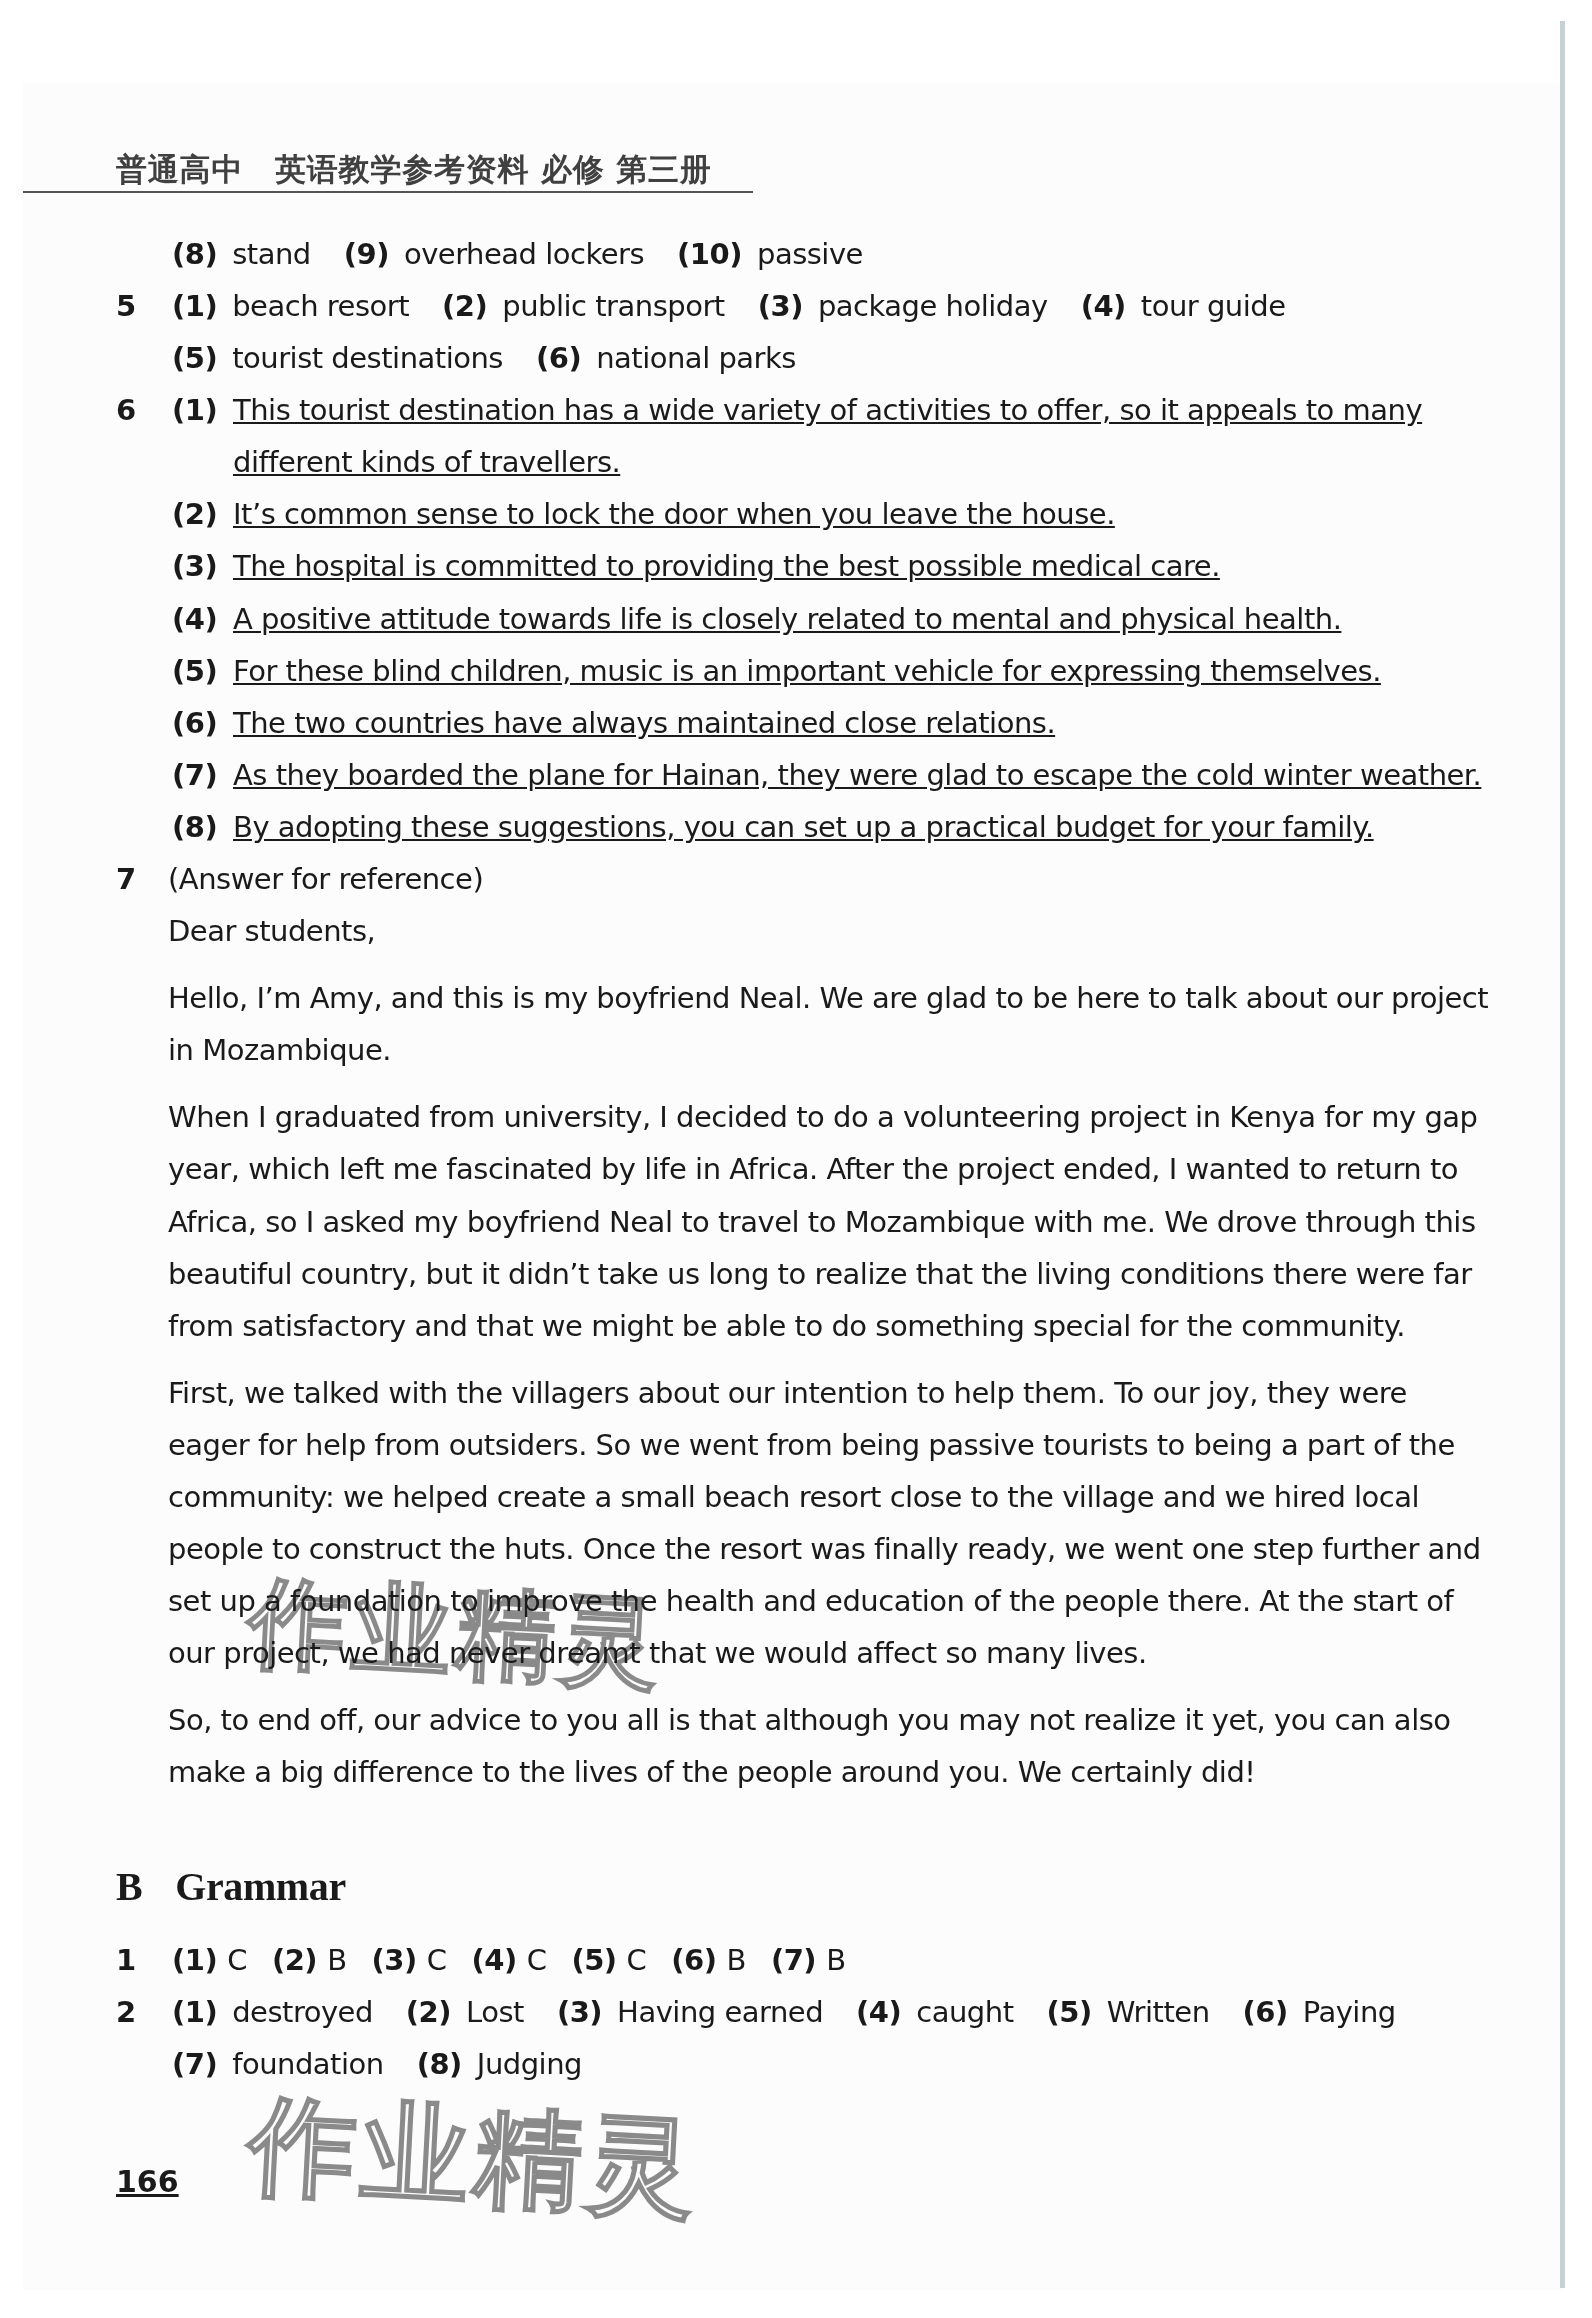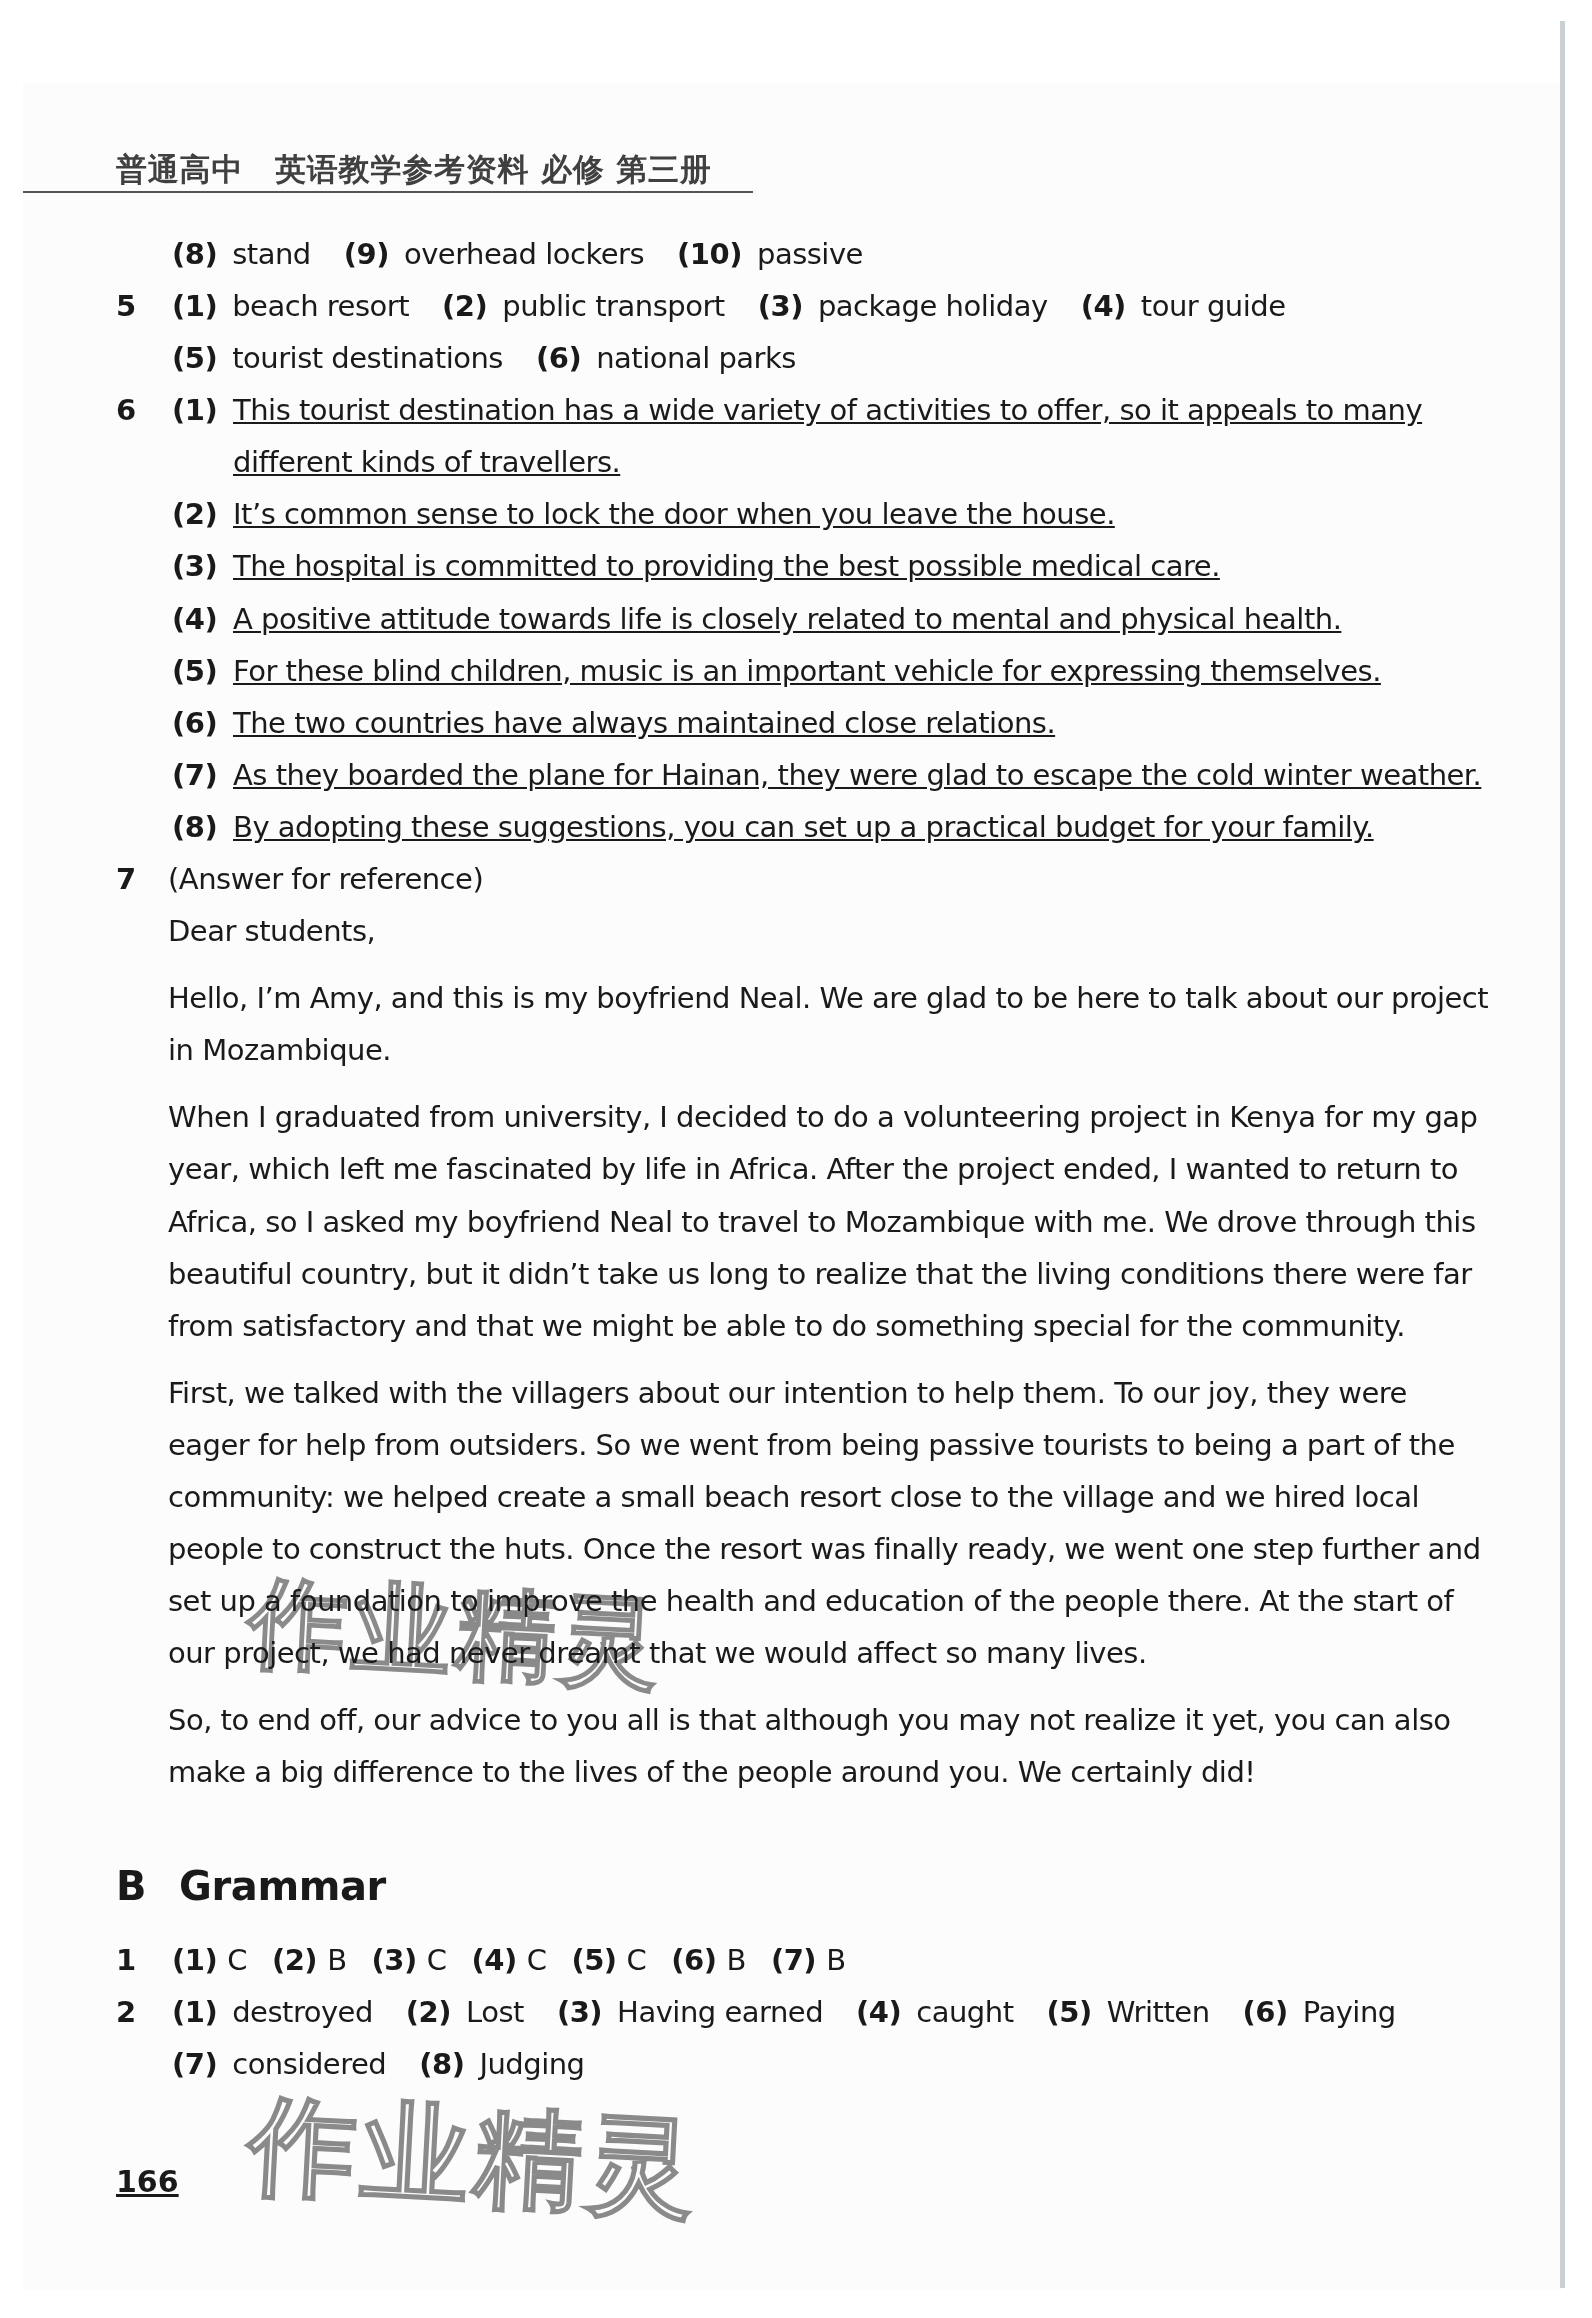--- a/index.html
+++ b/index.html
@@ -27,21 +27,21 @@
     position: absolute; left: 0; font-size: 29px; line-height: 36px; white-space: nowrap;
     letter-spacing: -0.5px;
   }
   .qnum { position: absolute; left: 116px; font-weight: bold; }
   .item { display: inline-block; margin-right: 33px; }
   .label { font-weight: bold; margin-right: 15px; }
   .row { position: absolute; left: 172px; }
   .text { position: absolute; left: 233px; text-decoration: underline; }
   .para { position: absolute; left: 168px; }
   .section-title {
-    position: absolute; left: 116px; top: 1863px; font-size: 40px; font-weight: bold; letter-spacing: -0.4px;
+    position: absolute; left: 116px; top: 1863px; font-size: 40px; font-weight: bold; letter-spacing: -0.4px; font-family: Liberation Serif, serif;
   }
   .section-title .letter { margin-right: 33px; }
   .page-number {
     position: absolute; left: 116px; top: 2164px; font-size: 30px; font-weight: bold; text-decoration: underline;
   }
   .watermark {
     position: absolute; font-family: "DejaVu Sans", sans-serif; font-weight: bold;
     color: transparent; -webkit-text-stroke: 1.7px #8a8a8a; letter-spacing: 5px;
     transform: rotate(3deg); white-space: nowrap; pointer-events: none;
   }
@@ -168,15 +168,15 @@
   </div>
 <div class="line" style="top: 1942px;">
     <span class="qnum">1</span>
     <div class="row"><span class="item" style="margin-right: 25px;"><span class="label" style="margin-right: 10px;">(1)</span><span>C</span></span><span class="item" style="margin-right: 25px;"><span class="label" style="margin-right: 10px;">(2)</span><span>B</span></span><span class="item" style="margin-right: 25px;"><span class="label" style="margin-right: 10px;">(3)</span><span>C</span></span><span class="item" style="margin-right: 25px;"><span class="label" style="margin-right: 10px;">(4)</span><span>C</span></span><span class="item" style="margin-right: 25px;"><span class="label" style="margin-right: 10px;">(5)</span><span>C</span></span><span class="item" style="margin-right: 25px;"><span class="label" style="margin-right: 10px;">(6)</span><span>B</span></span><span class="item" style="margin-right: 25px;"><span class="label" style="margin-right: 10px;">(7)</span><span>B</span></span></div>
   </div>
 <div class="line" style="top: 1994px;">
     <span class="qnum">2</span>
     <div class="row"><span class="item"><span class="label">(1)</span><span>destroyed</span></span><span class="item"><span class="label">(2)</span><span>Lost</span></span><span class="item"><span class="label">(3)</span><span>Having earned</span></span><span class="item"><span class="label">(4)</span><span>caught</span></span><span class="item"><span class="label">(5)</span><span>Written</span></span><span class="item"><span class="label">(6)</span><span>Paying</span></span></div>
   </div>
 <div class="line" style="top: 2046px;">
-    <div class="row"><span class="item"><span class="label">(7)</span><span>considered</span></span><span class="item"><span class="label">(8)</span><span>Judging</span></span></div>
+    <div class="row"><span class="item"><span class="label">(7)</span><span>foundation</span></span><span class="item"><span class="label">(8)</span><span>Judging</span></span></div>
   </div>
 
 
 </body></html>

